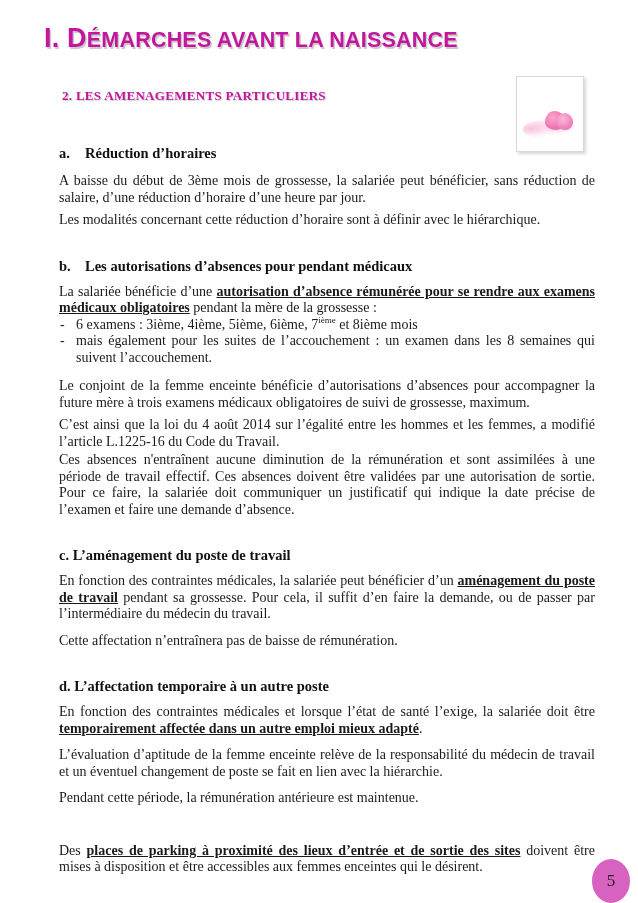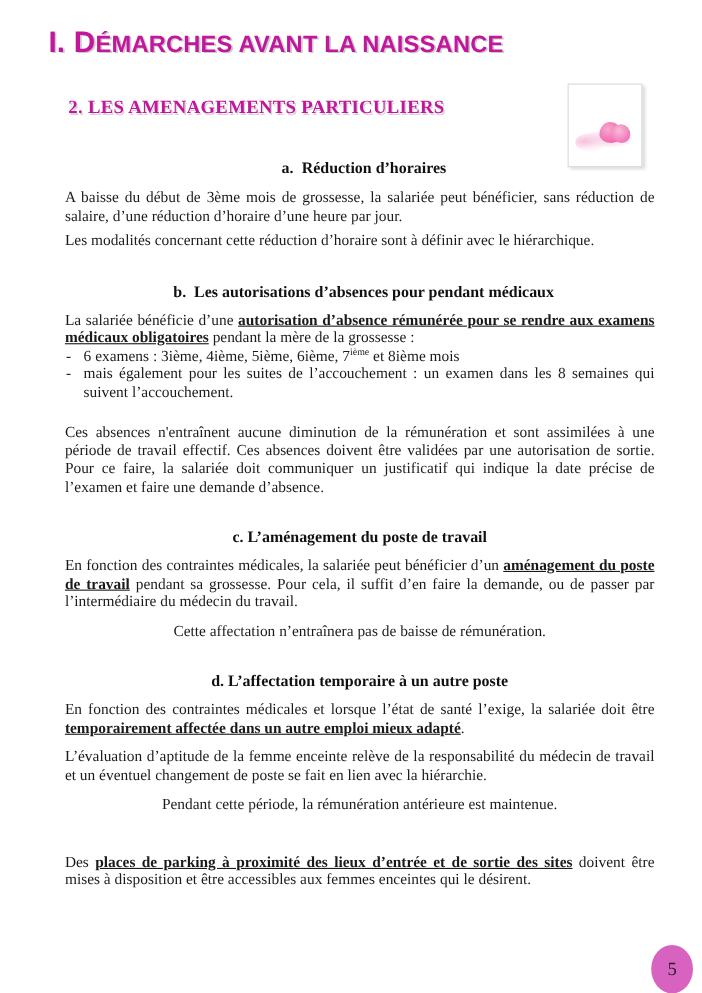--- a/index.html
+++ b/index.html
@@ -43,21 +43,21 @@
   .main-title .sc {
     font-size: 21.5px;
   }
 
   .sub-title {
     position: absolute;
     left: 62px;
     top: 88px;
     font-family: "Liberation Serif", "DejaVu Serif", serif;
     font-weight: bold;
-    font-size: 17px;
+    font-size: 13px;
     letter-spacing: 0.3px;
     color: #c2169c;
     text-shadow: 1.2px 1.2px 0 rgba(130,120,130,0.33);
     white-space: nowrap;
   }
 
   
   .thumb {
     position: absolute;
     left: 516px;
@@ -119,36 +119,35 @@
     width: 536px;
   }
 
   h3.sec-head {
     margin: 0;
     font-family: "Liberation Serif", "DejaVu Serif", serif;
     font-weight: bold;
     font-size: 14.5px;
     line-height: 19px;
     color: #111;
-    text-align: center;
   }
   h3.sec-head .marker-tab {
     display: inline-block;
     min-width: 26px;
   }
 
   p.body {
     margin: 0;
     font-size: 14px;
     line-height: 16.5px;
     text-align: justify;
     text-justify: inter-word;
     color: #1a1a1a;
   }
-  p.body.nojust { text-align: center; }
+  p.body.nojust { text-align: left; }
 
   .u { text-decoration: underline; font-weight: bold; }
   sup { font-size: 9px; vertical-align: super; line-height: 0; }
 
   ul.dash {
     margin: 0;
     padding: 0;
     list-style: none;
   }
   ul.dash li {
@@ -223,22 +222,24 @@
     <div class="gap-28"></div>
 
     <h3 class="sec-head"><span class="marker-tab">b.</span><span>Les autorisations d’absences pour pendant médicaux</span></h3>
     <div class="gap-8"></div>
     <p class="body"><span>La salariée bénéficie d’une </span><span class="u">autorisation d’absence rémunérée pour se rendre aux examens médicaux obligatoires</span><span> pendant la mère de la grossesse :</span></p>
     <ul class="dash">
       <li class="nojust"><span class="dash-mark">-</span><span>6 examens : 3ième, 4ième, 5ième, 6ième, 7</span><sup>ième</sup><span> et 8ième mois</span></li>
       <li><span class="dash-mark">-</span><span>mais également pour les suites de l’accouchement : un examen dans les 8 semaines qui suivent l’accouchement.</span></li>
     </ul>
     <div class="gap-12"></div>
+    <p class="body">Le conjoint de la femme enceinte bénéficie d’autorisations d’absences pour accompagner la future mère à trois examens médicaux obligatoires de suivi de grossesse, maximum.</p>
     <div class="gap-4"></div>
     <div class="gap-2"></div>
+    <p class="body">C’est ainsi que la loi du 4 août 2014 sur l’égalité entre les hommes et les femmes, a modifié l’article L.1225-16 du Code du Travail.</p>
     <div class="gap-2"></div>
     <p class="body">Ces absences n'entraînent aucune diminution de la rémunération et sont assimilées à une période de travail effectif. Ces absences doivent être validées par une autorisation de sortie. Pour ce faire, la salariée doit communiquer un justificatif qui indique la date précise de l’examen et faire une demande d’absence.</p>
 
     <div class="gap-28"></div>
 
     <h3 class="sec-head">c. L’aménagement du poste de travail</h3>
     <div class="gap-8"></div>
     <p class="body"><span>En fonction des contraintes médicales, la salariée peut bénéficier d’un </span><span class="u">aménagement du poste de travail</span><span> pendant sa grossesse. Pour cela, il suffit d’en faire la demande, ou de passer par l’intermédiaire du médecin du travail.</span></p>
     <div class="gap-10"></div>
     <p class="body nojust">Cette affectation n’entraînera pas de baisse de rémunération.</p>

